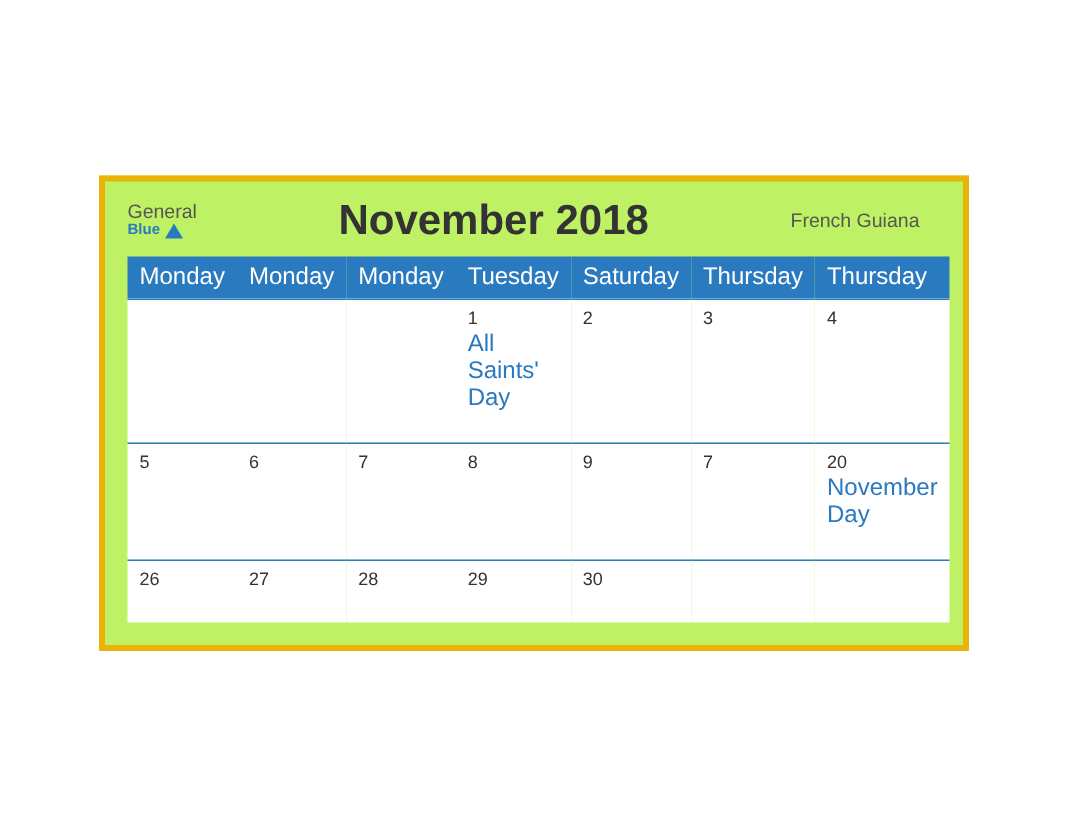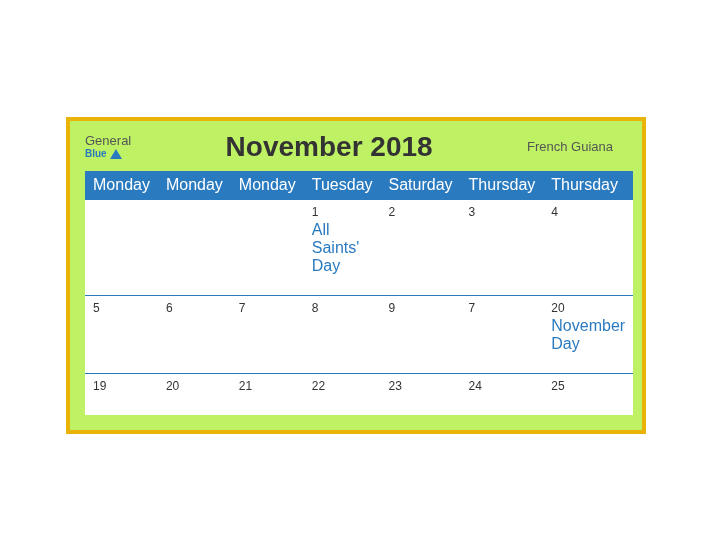--- a/index.html
+++ b/index.html
@@ -164,36 +164,32 @@
           <td>
             <span class="day-number">7</span>
           </td>
           <td>
             <span class="day-number">20</span>
             <span class="holiday-name">November Day</span>
           </td>
         </tr>
         <tr>
           <td>
-            <span class="day-number">19</span>
+            <span class="day-number">26</span>
           </td>
           <td>
-            <span class="day-number">20</span>
+            <span class="day-number">27</span>
           </td>
           <td>
-            <span class="day-number">21</span>
+            <span class="day-number">28</span>
           </td>
           <td>
-            <span class="day-number">22</span>
+            <span class="day-number">29</span>
           </td>
           <td>
-            <span class="day-number">23</span>
+            <span class="day-number">30</span>
           </td>
-          <td>
-            <span class="day-number">24</span>
-          </td>
-          <td>
-            <span class="day-number">25</span>
-          </td>
+          <td class="empty-cell"></td>
+          <td class="empty-cell"></td>
         </tr>
       </tbody>
   </table>
 </div>
 
 </body></html>

